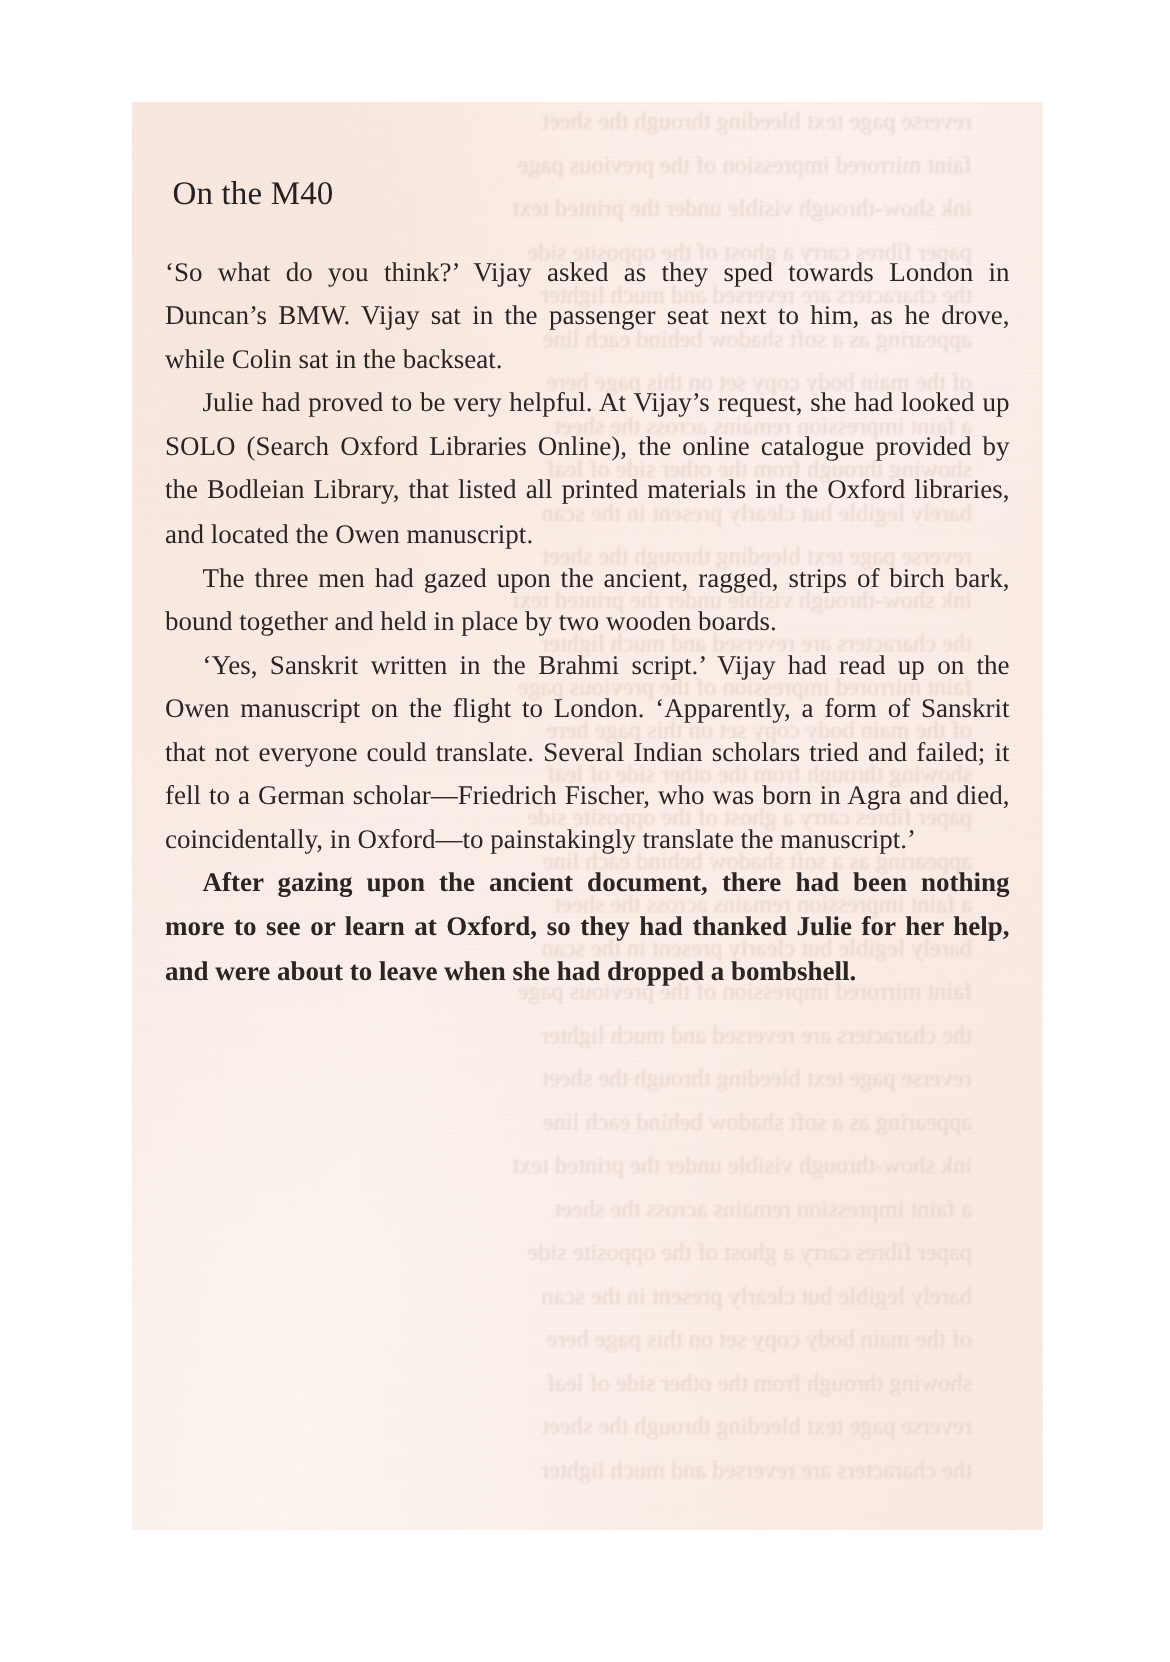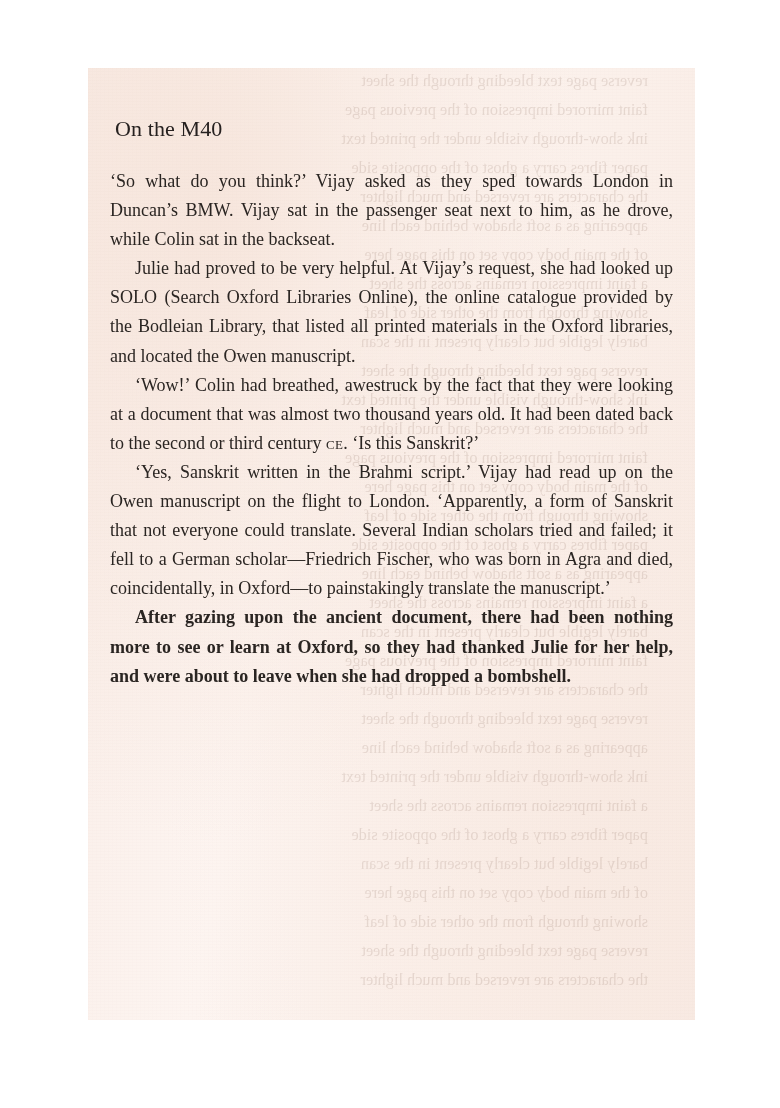--- a/index.html
+++ b/index.html
@@ -159,22 +159,22 @@
     <div class="heading-block">
       <div class="heading heading-1">On the M40</div>
     </div>
 
     <div class="body-block">
 
       <p class="para no-indent">‘So what do you think?’ Vijay asked as they sped towards London in Duncan’s BMW. Vijay sat in the passenger seat next to him, as he drove, while Colin sat in the backseat.</p>
 
       <p class="para">Julie had proved to be very helpful. At Vijay’s request, she had looked up SOLO (Search Oxford Libraries Online), the online catalogue provided by the Bodleian Library, that listed all printed materials in the Oxford libraries, and located the Owen manuscript.</p>
 
+      <p class="para">The three men had gazed upon the ancient, ragged, strips of birch bark, bound together and held in place by two wooden boards.</p>
 
-      <p class="para"><span>‘Wow!’ Colin had breathed, awestruck by the fact that they were looking at a document that was almost two thousand years old. It had been dated back to the second or third century </span><span class="smallcaps">ce</span><span>. ‘Is this Sanskrit?’</span></p>
 
       <p class="para">‘Yes, Sanskrit written in the Brahmi script.’ Vijay had read up on the Owen manuscript on the flight to London. ‘Apparently, a form of Sanskrit that not everyone could translate. Several Indian scholars tried and failed; it fell to a German scholar—Friedrich Fischer, who was born in Agra and died, coincidentally, in Oxford—to painstakingly translate the manuscript.’</p>
 
       <p class="para">After gazing upon the ancient document, there had been nothing more to see or learn at Oxford, so they had thanked Julie for her help, and were about to leave when she had dropped a bombshell.</p>
 
     </div>
   </div>
 </div>
 
 </body></html>

